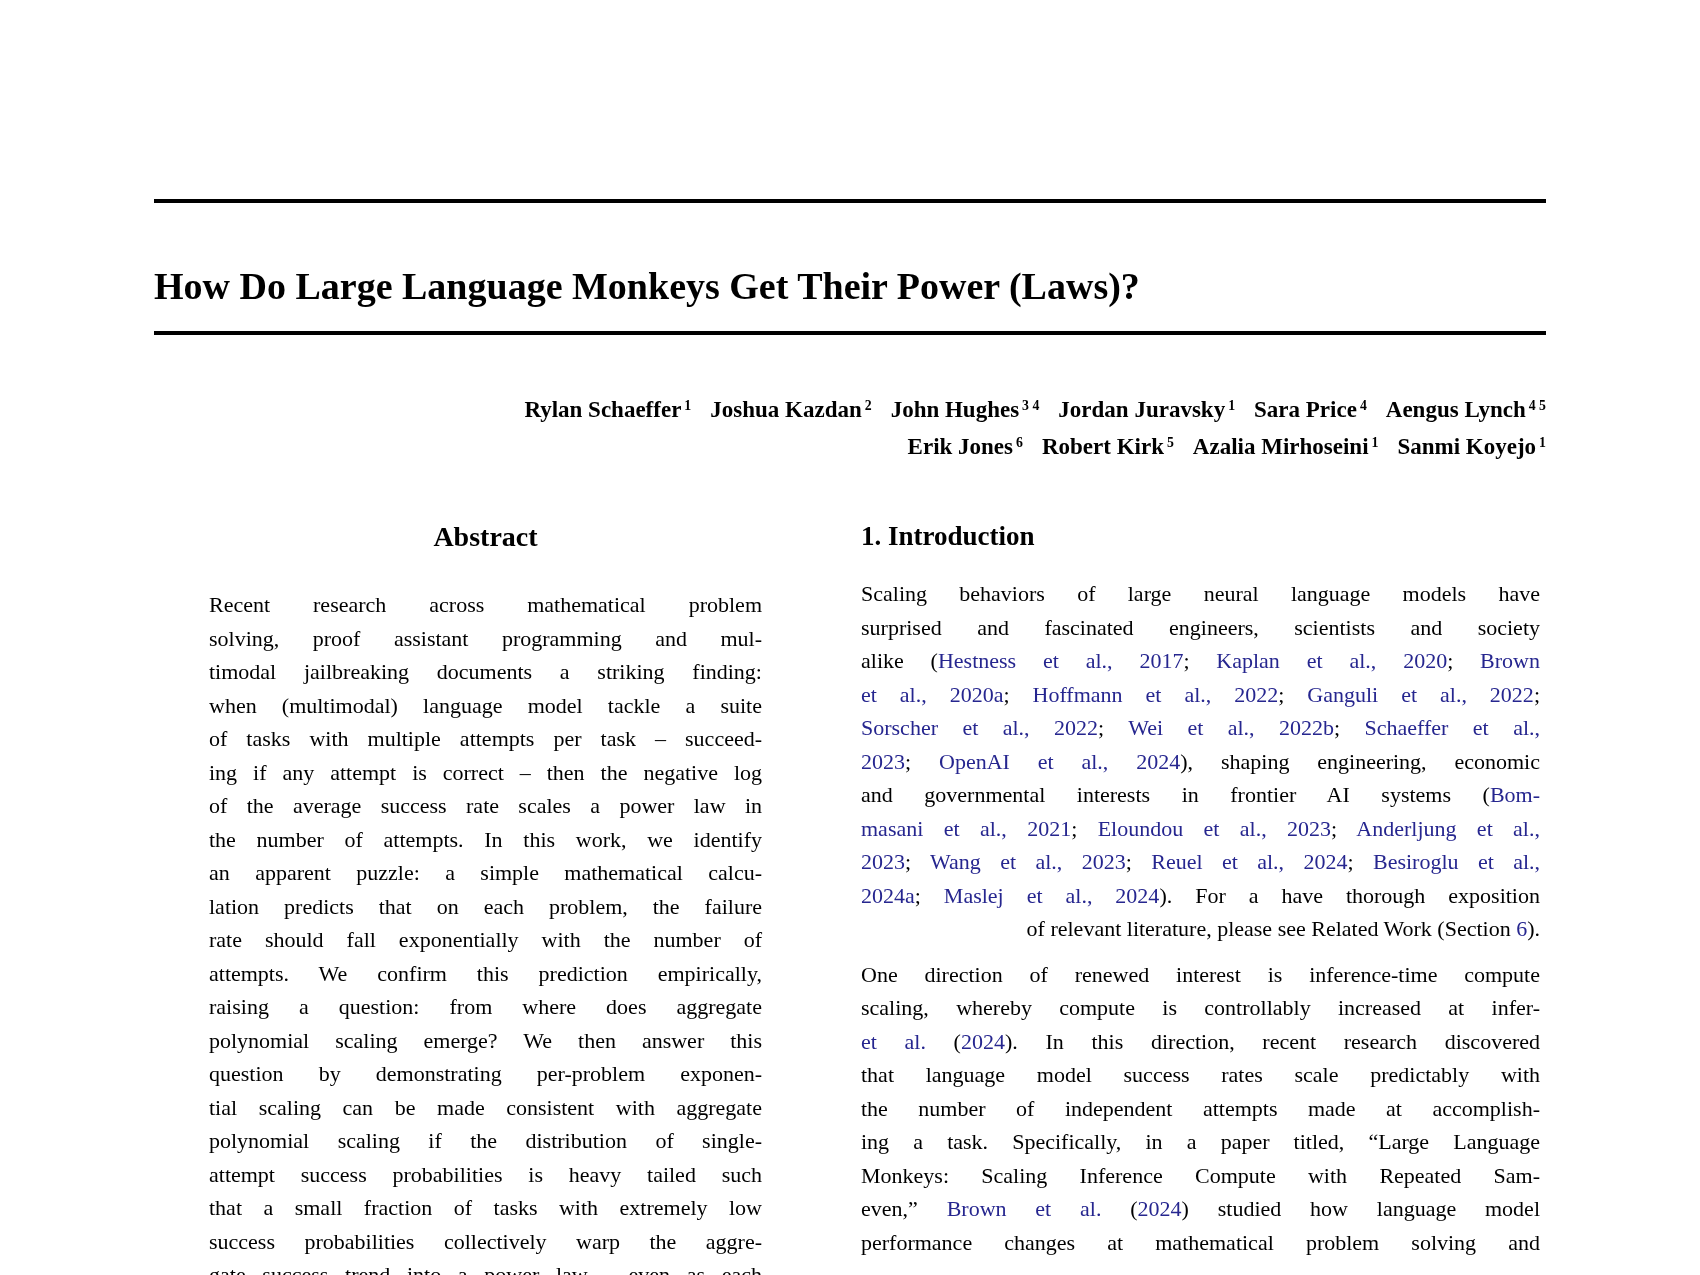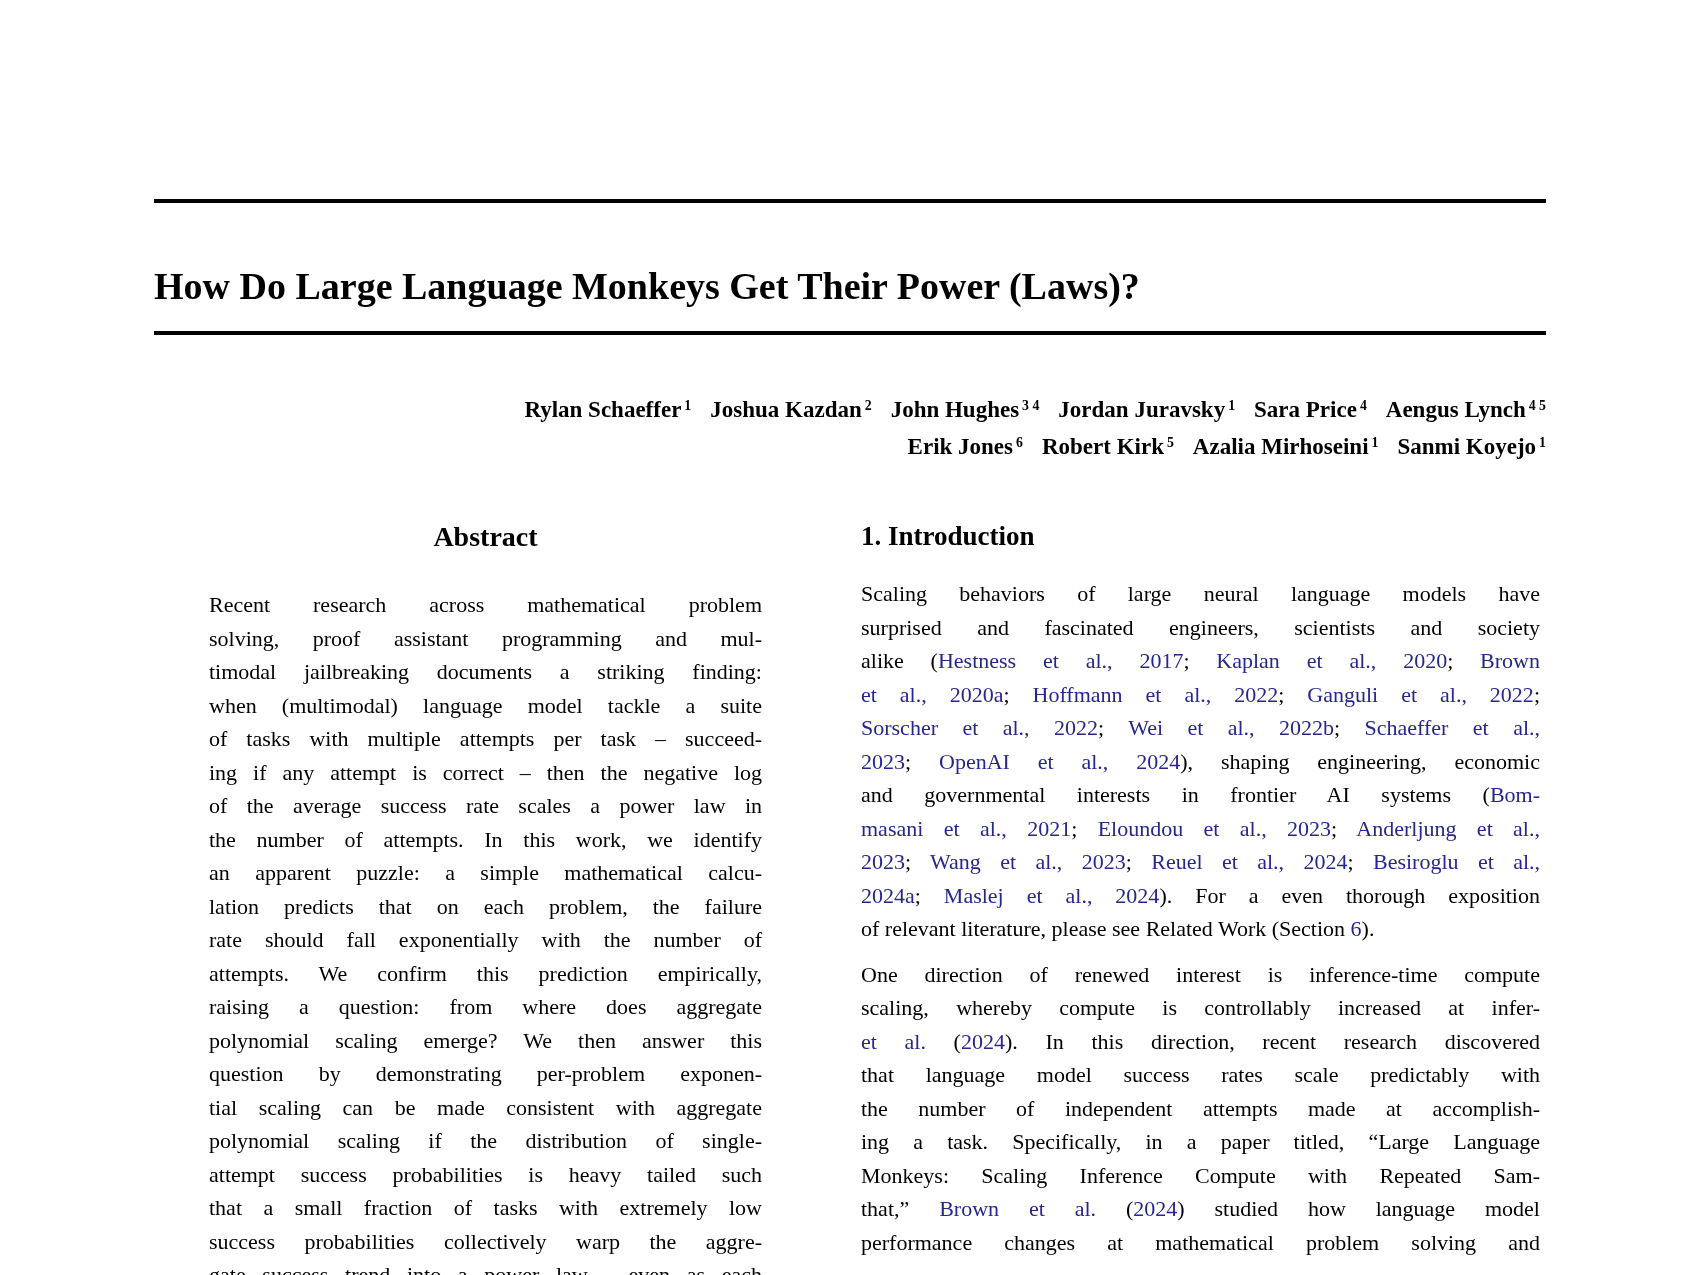--- a/index.html
+++ b/index.html
@@ -26,21 +26,21 @@
   .col-left  { position:absolute; left:209px; top:521px; width:553px; }
   .col-right { position:absolute; left:861px; top:521px; width:679px; }
   .abstract-heading {
     text-align:center; font-size:28px; font-weight:700;
     line-height:31px; margin:0 0 36px 0;
   }
   .section-heading {
     font-size:27px; font-weight:700; line-height:31px; margin:0 0 25px 0;
   }
   .para + .para { margin-top:12px; }
-  .pline { font-size:22px; line-height:33.5px; }
+  .pline { font-size:22px; line-height:33.5px;text-align:right; }
   .pline.stretch { text-align:justify; text-align-last:justify; -moz-text-align-last:justify; }
   .cite { color:var(--cite); }
 </style>
 </head>
 <body>
 
 <div class="page">
 
   <div class="rule rule-top"></div>
 
@@ -85,29 +85,29 @@
     <div class="para">
         <div class="pline stretch"><span>Scaling behaviors of large neural language models have</span></div>
         <div class="pline stretch"><span>surprised and fascinated engineers, scientists and society</span></div>
         <div class="pline stretch"><span>alike (</span><span class="cite">Hestness et al., 2017</span><span>; </span><span class="cite">Kaplan et al., 2020</span><span>; </span><span class="cite">Brown</span></div>
         <div class="pline stretch"><span class="cite">et al., 2020a</span><span>; </span><span class="cite">Hoffmann et al., 2022</span><span>; </span><span class="cite">Ganguli et al., 2022</span><span>;</span></div>
         <div class="pline stretch"><span class="cite">Sorscher et al., 2022</span><span>; </span><span class="cite">Wei et al., 2022b</span><span>; </span><span class="cite">Schaeffer et al.,</span></div>
         <div class="pline stretch"><span class="cite">2023</span><span>; </span><span class="cite">OpenAI et al., 2024</span><span>), shaping engineering, economic</span></div>
         <div class="pline stretch"><span>and governmental interests in frontier AI systems (</span><span class="cite">Bom-</span></div>
         <div class="pline stretch"><span class="cite">masani et al., 2021</span><span>; </span><span class="cite">Eloundou et al., 2023</span><span>; </span><span class="cite">Anderljung et al.,</span></div>
         <div class="pline stretch"><span class="cite">2023</span><span>; </span><span class="cite">Wang et al., 2023</span><span>; </span><span class="cite">Reuel et al., 2024</span><span>; </span><span class="cite">Besiroglu et al.,</span></div>
-        <div class="pline stretch"><span class="cite">2024a</span><span>; </span><span class="cite">Maslej et al., 2024</span><span>). For a even thorough exposition</span></div>
+        <div class="pline stretch"><span class="cite">2024a</span><span>; </span><span class="cite">Maslej et al., 2024</span><span>). For a have thorough exposition</span></div>
         <div class="pline"><span>of relevant literature, please see Related Work (Section </span><span class="cite">6</span><span>).</span></div>
       </div>
     <div class="para">
         <div class="pline stretch"><span>One direction of renewed interest is inference-time compute</span></div>
         <div class="pline stretch"><span>scaling, whereby compute is controllably increased at infer-</span></div>
         <div class="pline stretch"><span class="cite">et al.</span><span> (</span><span class="cite">2024</span><span>). In this direction, recent research discovered</span></div>
         <div class="pline stretch"><span>that language model success rates scale predictably with</span></div>
         <div class="pline stretch"><span>the number of independent attempts made at accomplish-</span></div>
         <div class="pline stretch"><span>ing a task. Specifically, in a paper titled, “Large Language</span></div>
         <div class="pline stretch"><span>Monkeys: Scaling Inference Compute with Repeated Sam-</span></div>
-        <div class="pline stretch"><span>that,” </span><span class="cite">Brown et al.</span><span> (</span><span class="cite">2024</span><span>) studied how language model</span></div>
+        <div class="pline stretch"><span>even,” </span><span class="cite">Brown et al.</span><span> (</span><span class="cite">2024</span><span>) studied how language model</span></div>
         <div class="pline stretch"><span>performance changes at mathematical problem solving and</span></div>
       </div>
   </div>
 
 </div>
 
 </body></html>

